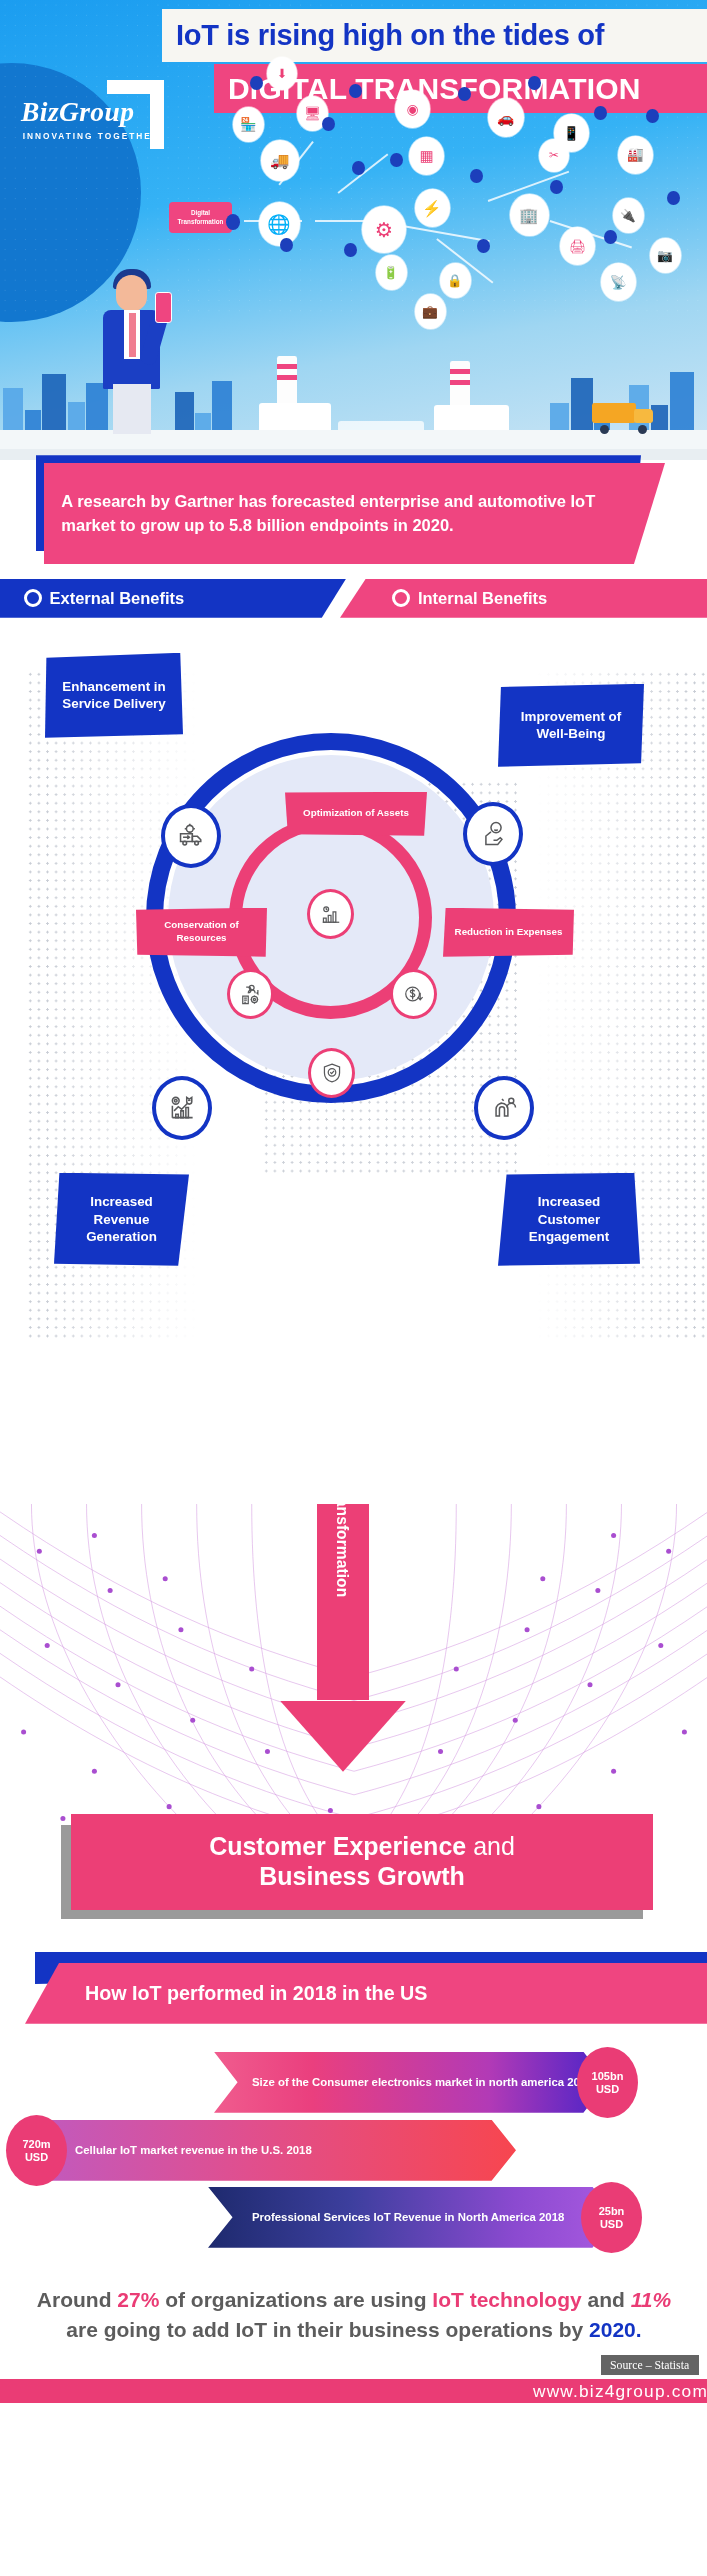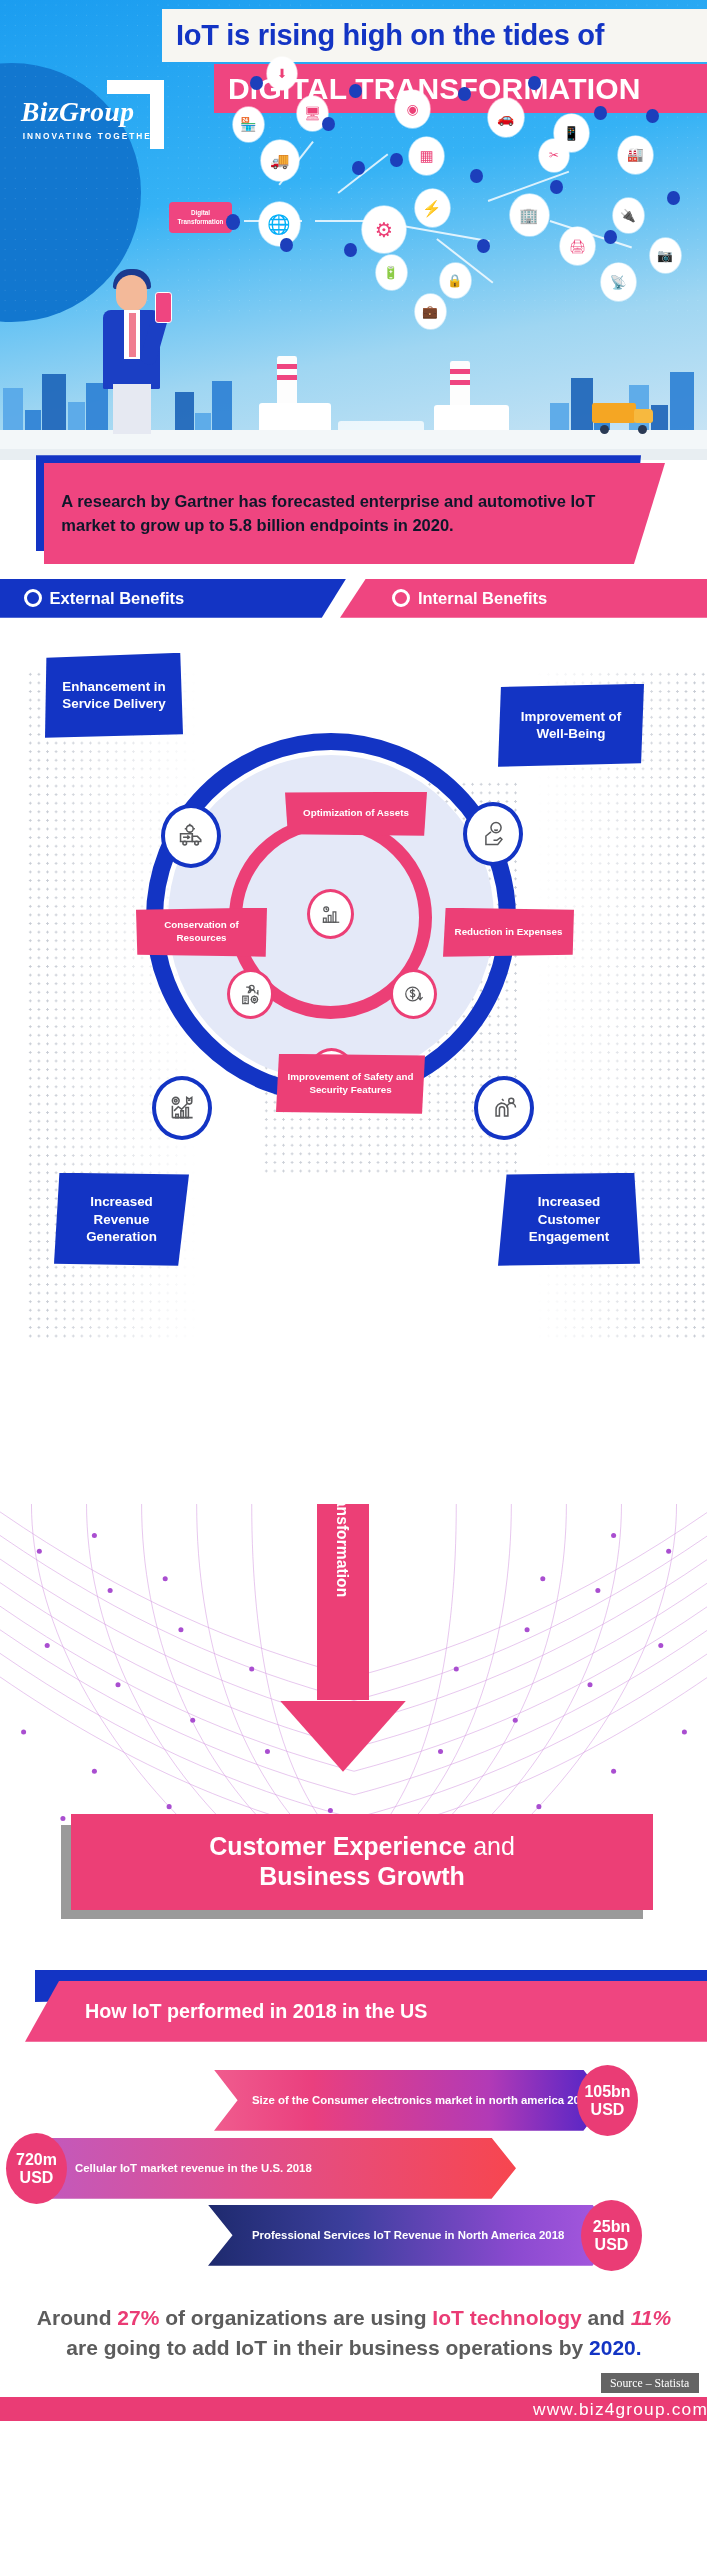--- a/index.html
+++ b/index.html
@@ -141,21 +141,21 @@
     clip-path: polygon(0 0, 100% 0, 98.5% 100%, 0 100%);
   }
   .gartner-pink {
     position: absolute; left: 44px; top: 3.1px;
     width: 621px; height: 101px;
     background: #ef4580;
     clip-path: polygon(0 0, 100% 0, 95% 100%, 0 100%);
     display: flex; align-items: center;
   }
   .gartner-pink p {
-    color: #0f172a; font-size: 16.5px; font-weight: bold;
+    color: #ffffff; font-size: 16.5px; font-weight: bold;
     line-height: 1.42; padding: 0 30px 0 17.3px;
   }
 
   
   .tabs { position: relative; height: 44px; margin-top: 4.7px; }
   .tab {
     position: absolute; top: 0; height: 39px;
     display: flex; align-items: center; gap: 7.9px;
     color: #ffffff; font-size: 16.5px; font-weight: bold;
   }
@@ -292,21 +292,21 @@
   .cx-box {
     position: absolute; left: 71px; top: 11px;
     width: 582px; height: 96px; background: #ec3f76;
     display: flex; flex-direction: column; align-items: center;
     justify-content: center; gap: 1.6px;
   }
   .cx-box div { color: #ffffff; font-size: 25px; font-weight: bold; }
   .cx-box .light { font-weight: normal; }
 
   
-  .how-wrap { position: relative; height: 86px; margin-top: 18px; }
+  .how-wrap { position: relative; height: 86px; margin-top: 0; }
   .how-blue {
     position: absolute; left: 35px; top: 0;
     width: 673px; height: 52px; background: #1334c4;
     clip-path: polygon(0 0, 100% 0, 100% 36%, 0 62%);
   }
   .how-pink {
     position: absolute; left: 25px; top: 11px;
     width: 683px; height: 61px; background: #ef4580;
     clip-path: polygon(5% 0, 100% 0, 100% 100%, 0 100%);
     display: flex; align-items: center; padding-left: 60px;
@@ -326,21 +326,21 @@
   .stat-text {
     position: relative; z-index: 2; color: #ffffff;
     font-size: 11.4px; font-weight: bold; line-height: 1.32;
   }
   .badge {
     position: absolute; top: -4.7px;
     width: 61px; height: 71px; border-radius: 50%;
     background: #ea3c75; color: #ffffff;
     display: flex; flex-direction: column; align-items: center;
     justify-content: center; line-height: 1.12;
-    font-size: 16px; font-weight: bold; z-index: 1;
+    font-size: 11px; font-weight: bold; z-index: 1;
   }
 
   .bar1 { left: 214px; top: 14px; width: 393px; }
   .bar1 .ribbon {
     left: 0; width: 393px;
     background: linear-gradient(90deg, #f05c8e 0%, #ea3f7e 25%, #b23ab6 70%, #4a23c8 100%);
     clip-path: polygon(0 0, 94% 0, 100% 50%, 94% 100%, 0 100%, 6% 50%);
     padding-left: 38px;
   }
   .bar1 .badge { left: 363px; }
@@ -627,23 +627,20 @@
     </div>
     <div class="blue-card bc-br">
       <span>Increased Customer Engagement</span>
     </div>
 
     <div class="pink-card pc-top">
       <span>Optimization of Assets</span>
     </div>
     <div class="pink-card pc-right">
       <span>Reduction in Expenses</span>
-    </div>
-    <div class="pink-card pc-bot">
-      <span>Improvement of Safety and Security Features</span>
     </div>
     <div class="pink-card pc-left">
       <span>Conservation of Resources</span>
     </div>
   </div>
 
   <div class="arrow-area">
     <svg class="mesh" viewBox="0 0 900 430" preserveAspectRatio="none">
       <g stroke="#bb5fd0" stroke-width="0.7" fill="none" opacity="0.75">
         <path d="M0,40 C160,150 300,210 450,250 C600,210 740,150 900,40"></path>

